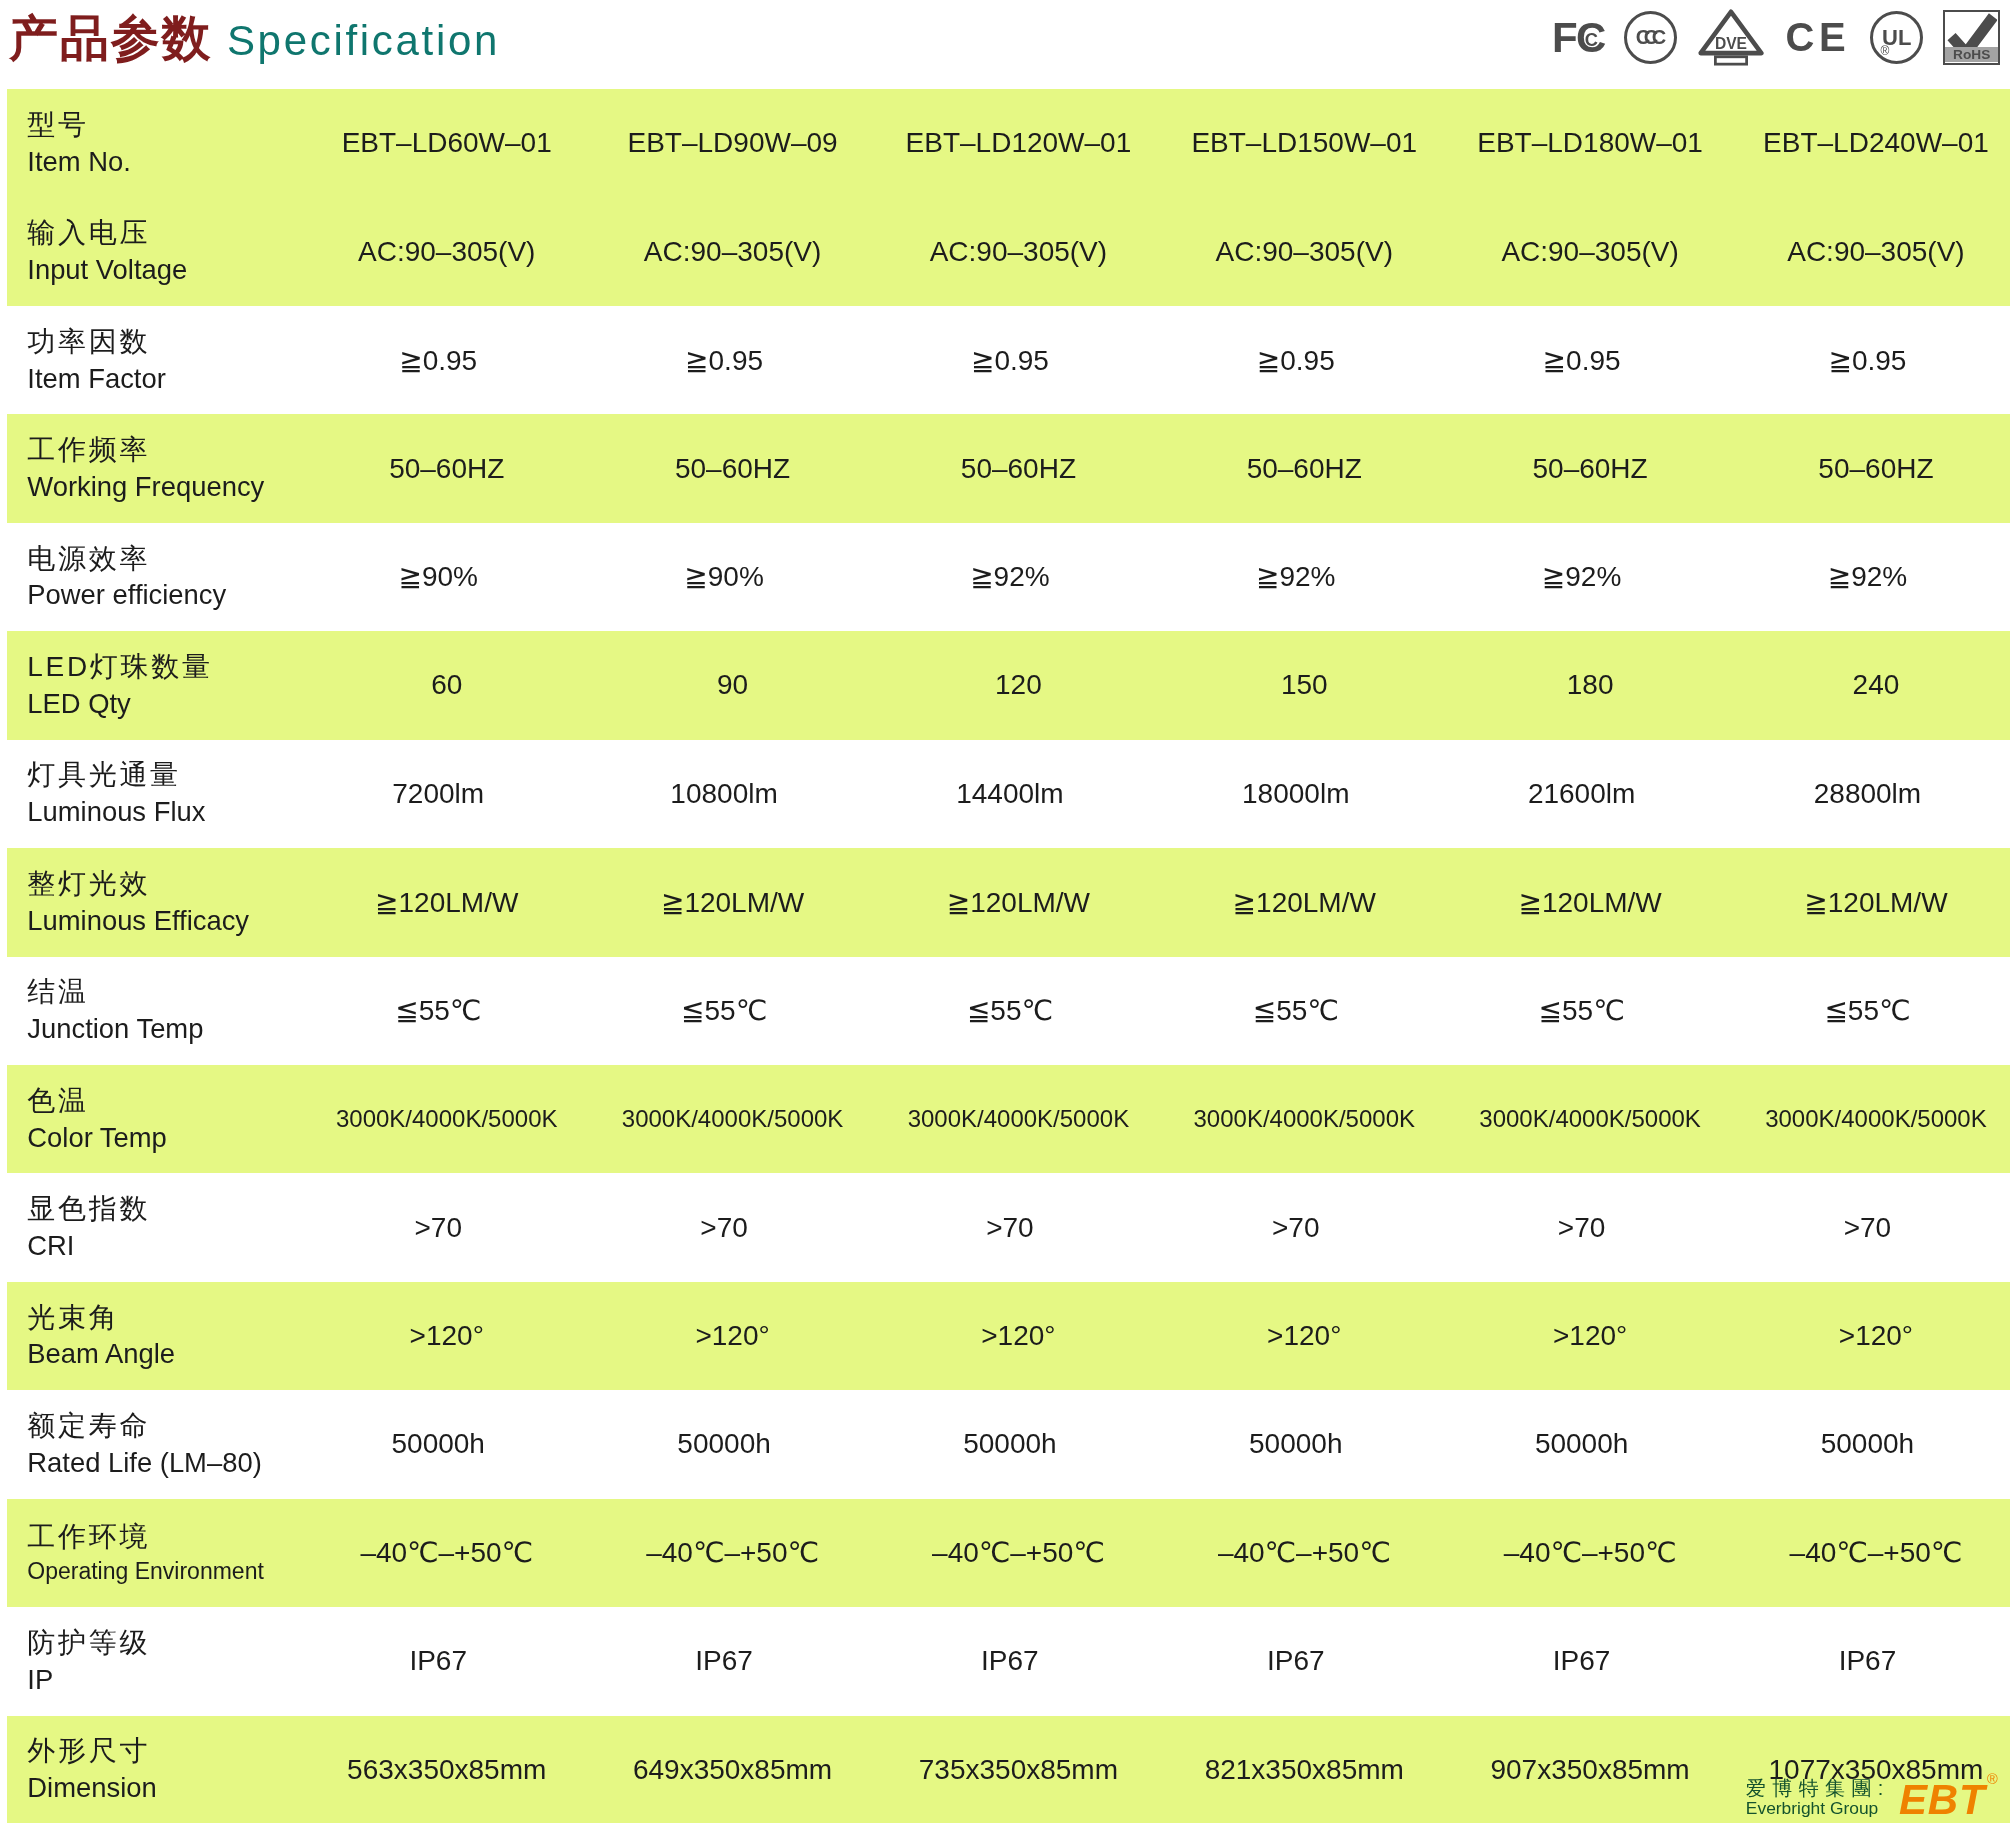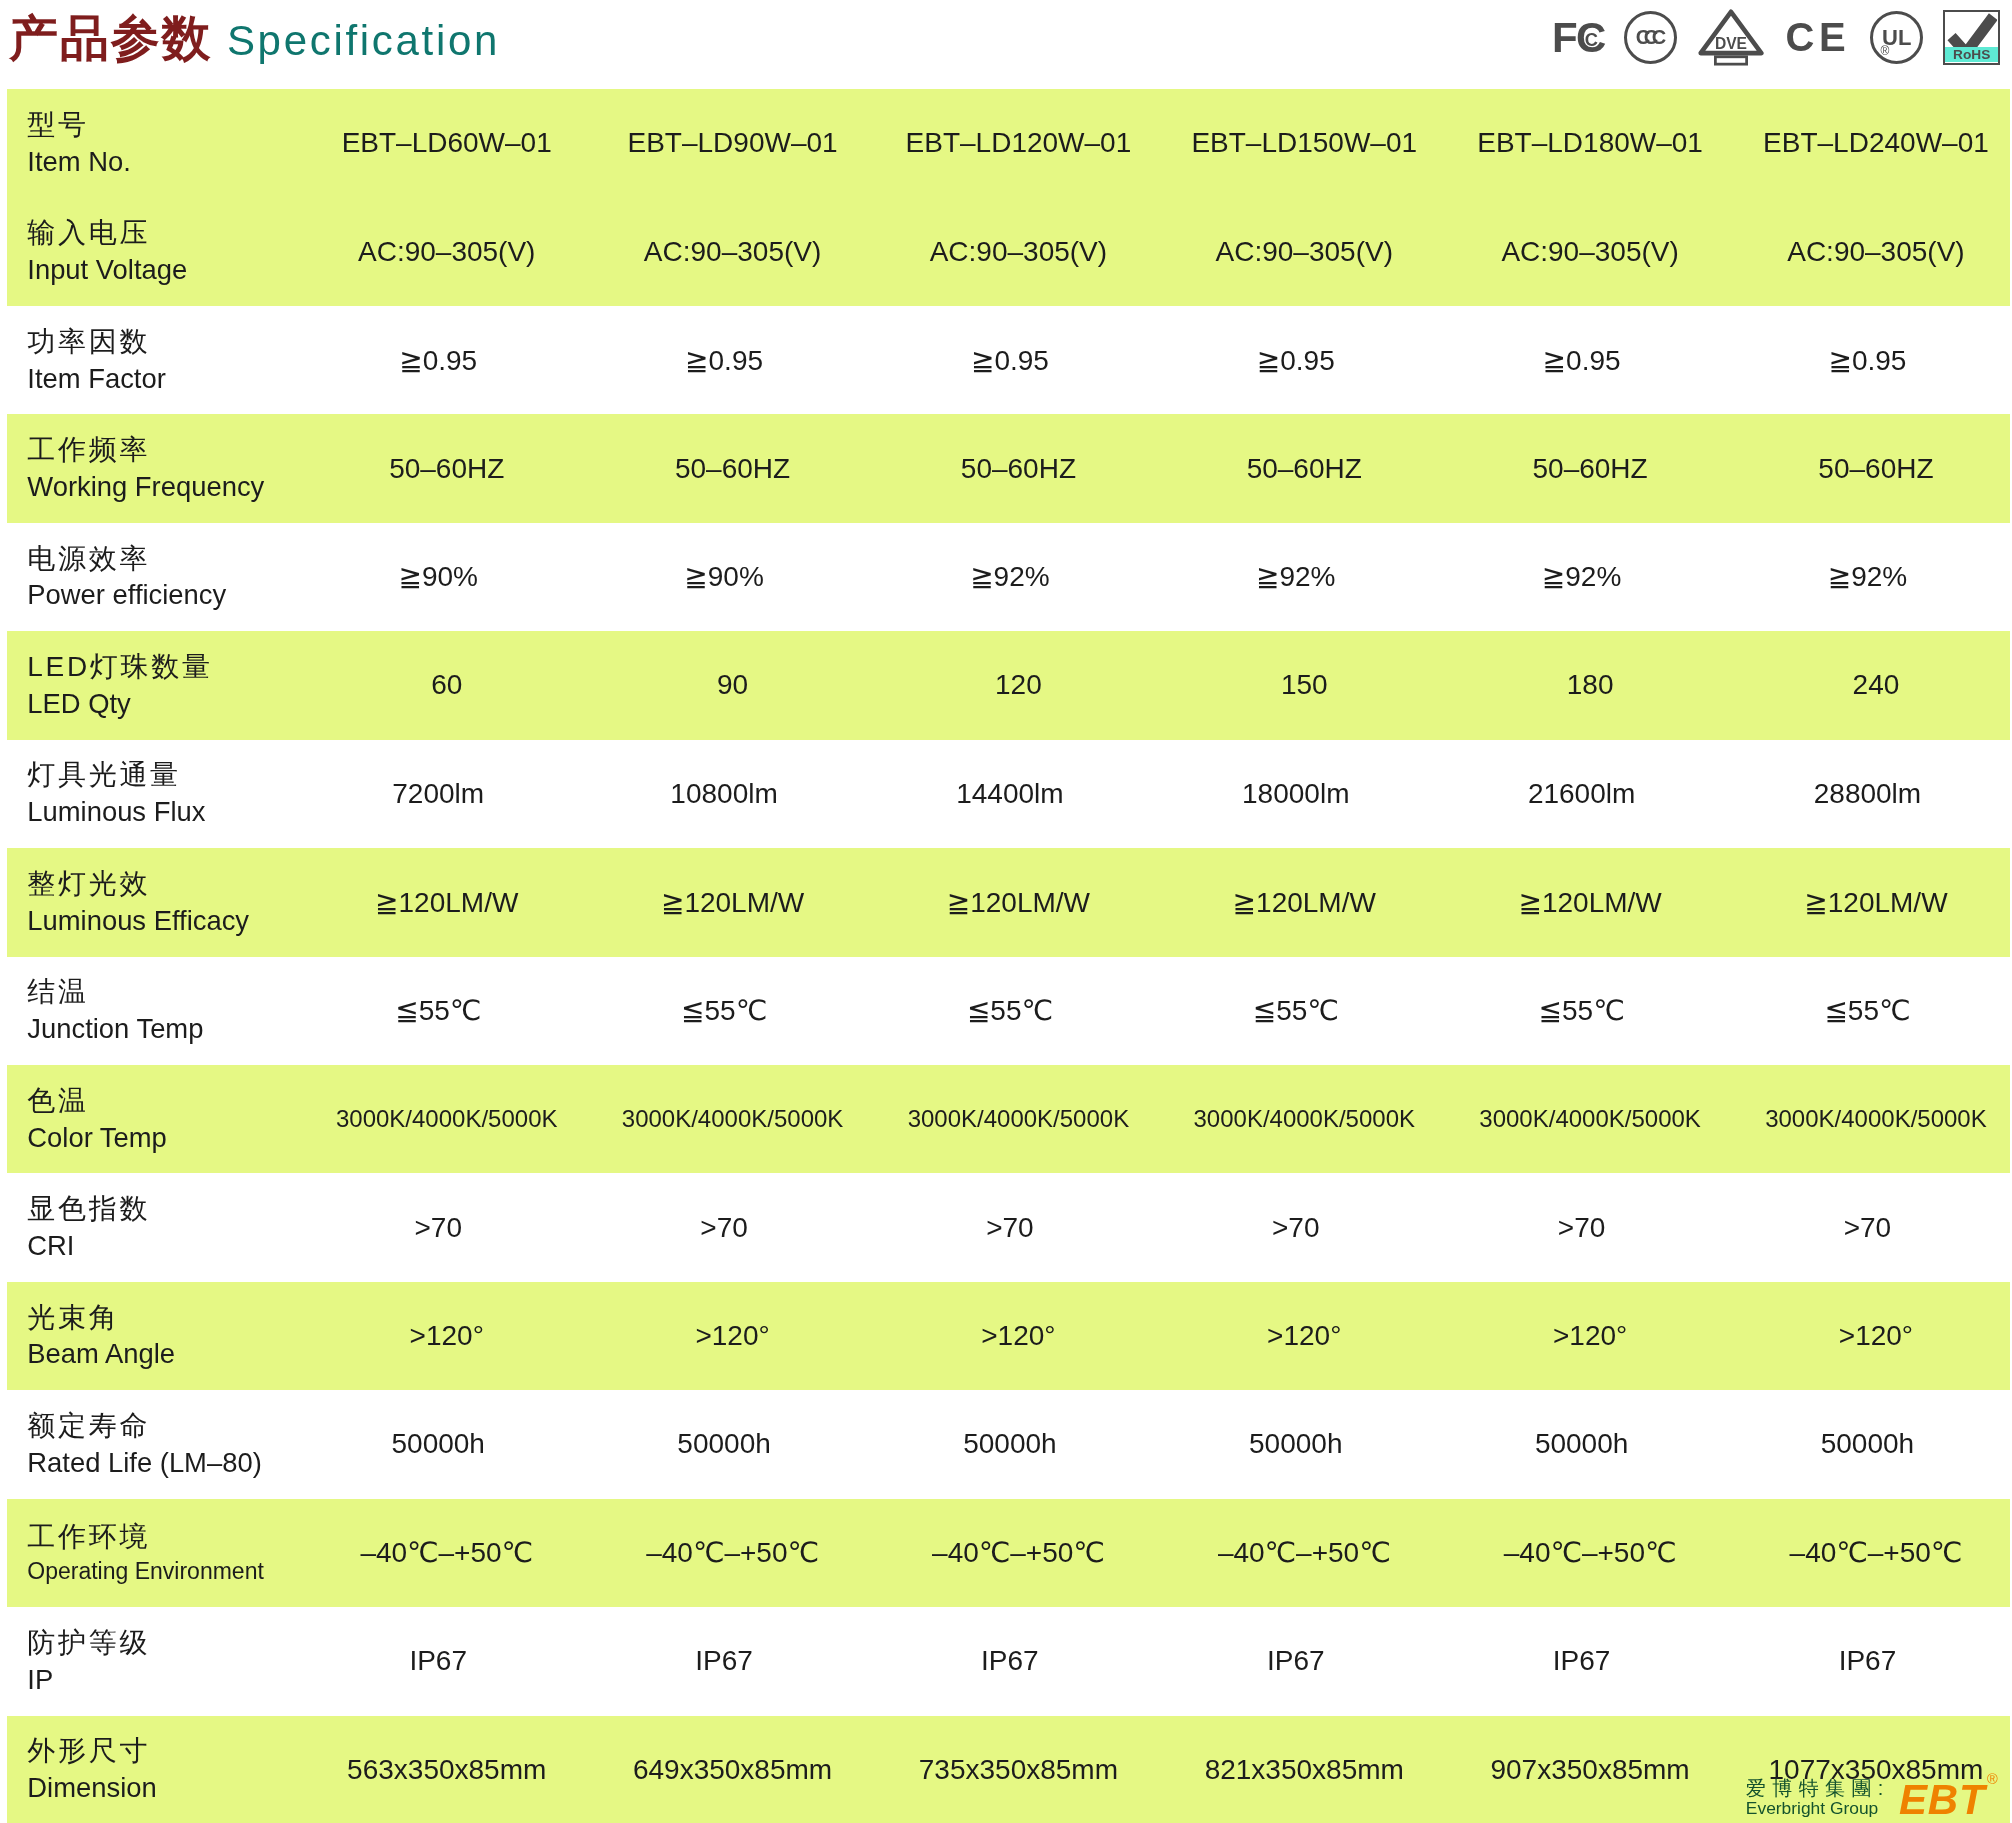--- a/index.html
+++ b/index.html
@@ -36,21 +36,21 @@
   .ic-vde { width:68px; height:57px; }
   .ic-ce { font-weight:600; font-size:40px; letter-spacing:4.6px; height:53px; }
   .ic-ul {
     width:53px; height:53px; border:3.7px solid #4c4c4c; border-radius:50%;
     font-weight:900; font-size:22px;
   }
   .ic-ul .reg { position:absolute; font-size:12px; font-weight:400; left:7.3px; bottom:3.7px; }
   .ic-rohs { width:57px; height:55px; border:2.7px solid #4c4c4c; }
   .ic-rohs .rohs-label {
     position:absolute; bottom:0.9px; left:0; right:0;
-    font-size:13.7px; font-weight:bold; text-align:center; background:#5eead4;
+    font-size:13.7px; font-weight:bold; text-align:center; background:#a3a3a3;
   }
   
   .spec-table { flex:1; display:flex; flex-direction:column; padding:0 2.7px 0 7.3px; }
   .row { flex:1; display:flex; align-items:center; }
   .row.alt { background:#e5f884;gap:17px; }
   .label { width:288px; flex:0 0 288px; padding-left:20px; line-height:1.35; }
   .label .cn { font-size:28px; letter-spacing:2.7px; }
   .label .en { font-size:27.4px; }
   .label .en-sm { font-size:23px; }
   .cell { flex:1; text-align:center; font-size:28px; }
@@ -111,21 +111,21 @@
     </div>
   </div>
 
   <div class="spec-table">
       <div class="row alt">
         <div class="label">
           <div class="cn">型号</div>
           <div class="en">Item No.</div>
         </div>
         <div class="cell">EBT–LD60W–01</div>
-        <div class="cell">EBT–LD90W–01</div>
+        <div class="cell">EBT–LD90W–09</div>
         <div class="cell">EBT–LD120W–01</div>
         <div class="cell">EBT–LD150W–01</div>
         <div class="cell">EBT–LD180W–01</div>
         <div class="cell">EBT–LD240W–01</div>
       </div>
       <div class="row alt">
         <div class="label">
           <div class="cn">输入电压</div>
           <div class="en">Input Voltage</div>
         </div>

